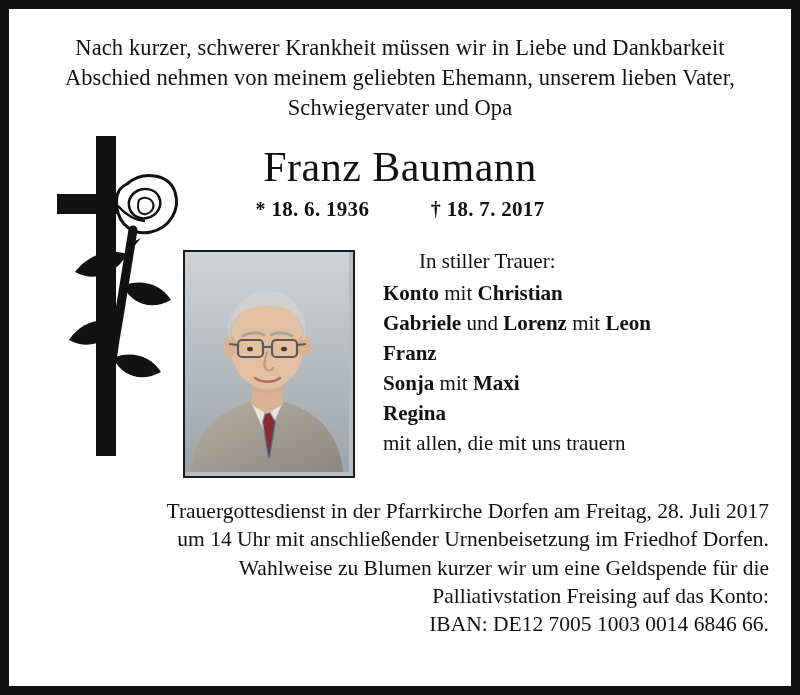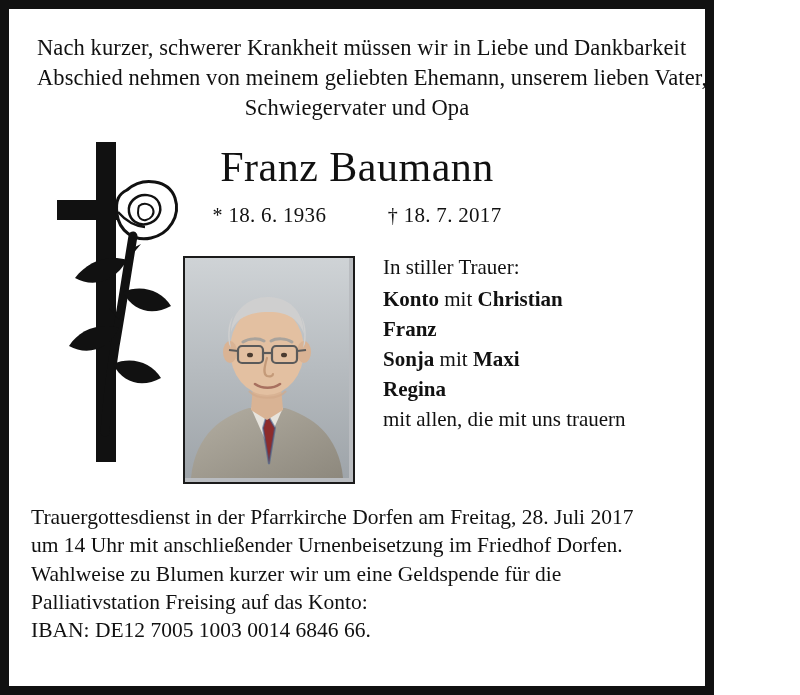--- a/index.html
+++ b/index.html
@@ -10,21 +10,21 @@
   body {
     width: 800px;
     height: 695px;
     font-family: "Liberation Serif", serif;
     color: #111111;
     overflow: hidden;
   }
   .obituary {
     position: relative;
     box-sizing: border-box;
-    width: 714px;
+    width: 800px;
     height: 695px;
     background: #ffffff;
     border: 9px solid #111111;
     padding: 0;
   }
   .inner {
     position: relative;
     box-sizing: border-box;
     width: 100%;
     height: 100%;
@@ -45,22 +45,23 @@
   .name {
     text-align: center;
     font-size: 42px;
     line-height: 1.05;
     margin-top: 22px;
     letter-spacing: 0.5px;
   }
   .dates {
     text-align: center;
     font-size: 21px;
-    margin-top: 14px;
+    margin-top: 8px;
     letter-spacing: 0.3px;
+    font-weight: bold;
   }
   .dates .birth { margin-right: 56px; }
   .dates .sym { font-size: 20px; }
 
   
   .middle {
     position: relative;
     margin-top: 24px;
     height: 245px;
   }
@@ -89,26 +90,26 @@
   .photo svg { display: block; }
 
   
   .mourners {
     position: absolute;
     left: 352px;
     top: 0px;
     font-size: 21px;
     line-height: 1.43;
   }
-  .mourners .lead { margin-bottom: 2px; }
+  .mourners .lead { margin-bottom: 2px; margin-left: 36px; }
   .mourners .b { font-weight: bold; }
 
   
   .footer {
-    text-align: left;
+    text-align: right;
     font-size: 21.5px;
     line-height: 1.32;
     margin-top: 6px;
   }
   .footer div { white-space: nowrap; }
 </style>
 </head>
 <body>
 
 <div class="obituary">
@@ -214,20 +215,23 @@
           <path d="M64,133 C72,142 93,142 101,133" stroke="#d1a98a" stroke-width="2" fill="none" opacity="0.7"></path>
         </svg>
       </div>
 
       <div class="mourners">
         <div class="lead">In stiller Trauer:</div>
         <div>
           <span class="b">Konto</span><span> mit </span><span class="b">Christian</span>
         </div>
         <div>
+          <span class="b">Gabriele</span><span> und </span><span class="b">Lorenz</span><span> mit </span><span class="b">Leon</span>
+        </div>
+        <div>
           <span class="b">Franz</span>
         </div>
         <div>
           <span class="b">Sonja</span><span> mit </span><span class="b">Maxi</span>
         </div>
         <div>
           <span class="b">Regina</span>
         </div>
         <div>mit allen, die mit uns trauern</div>
       </div>

